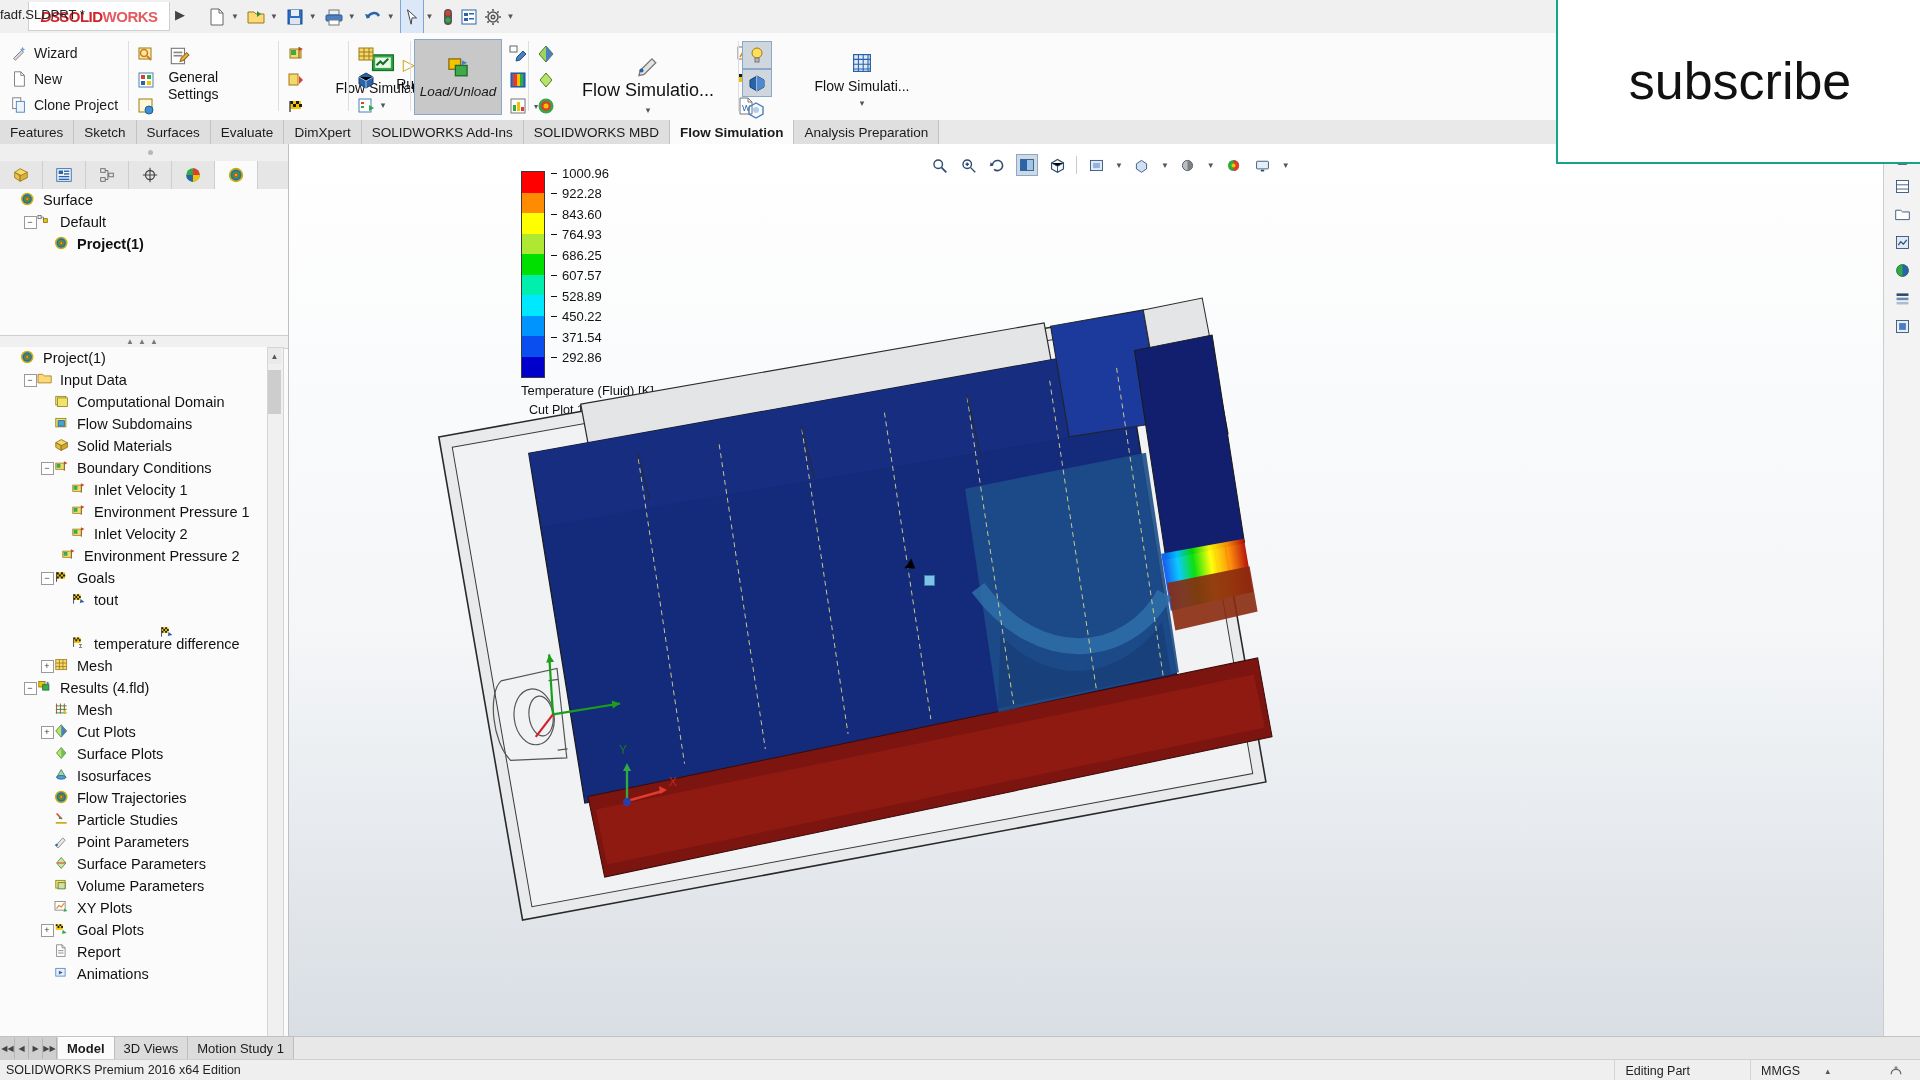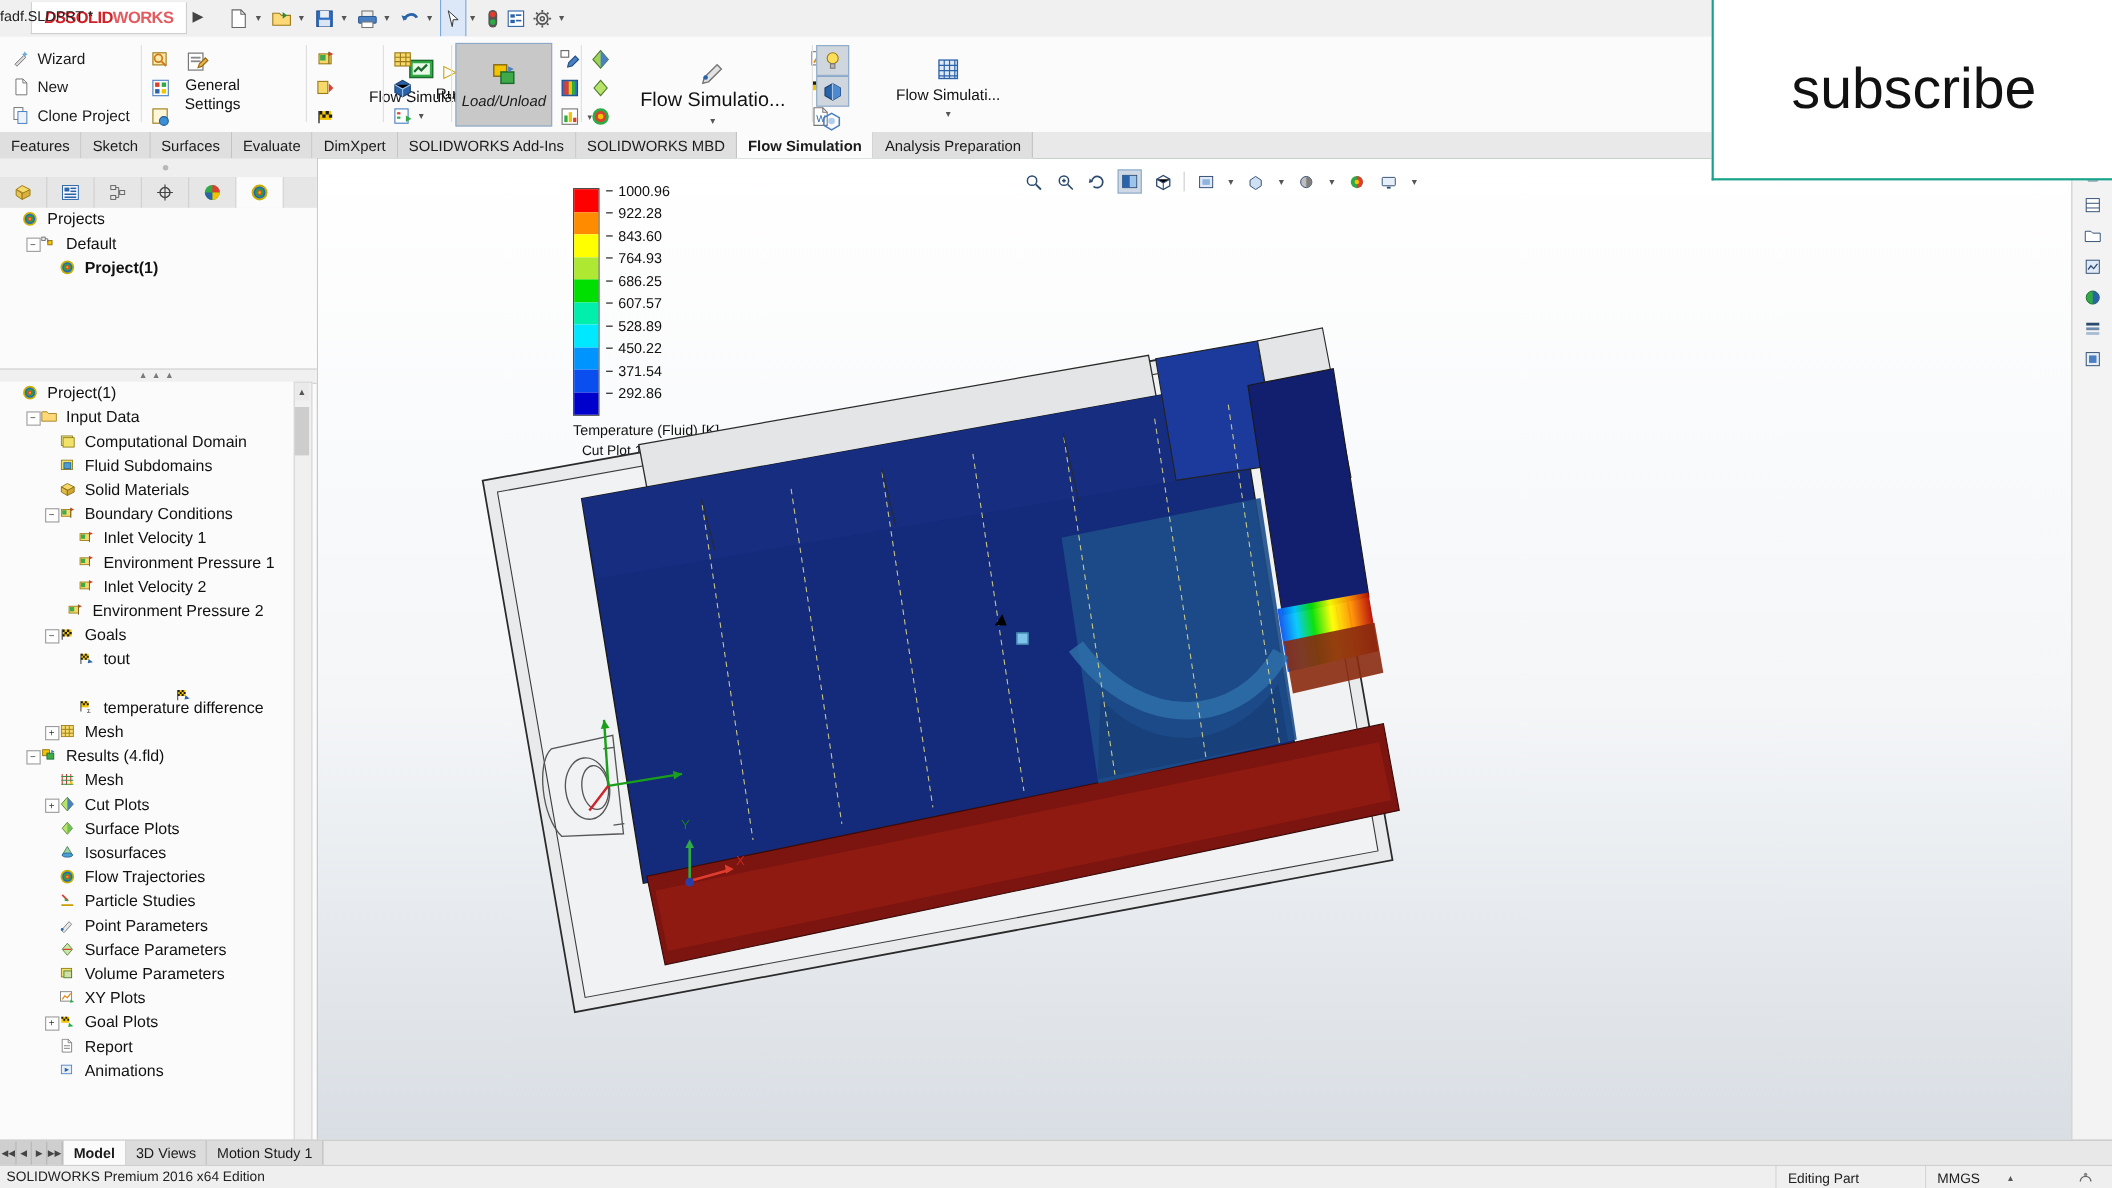--- a/index.html
+++ b/index.html
@@ -577,21 +577,21 @@
     <div class="tree-top" id="tree-top">
         <div class="trow" style="padding-left: 6px;">
           <span class="tw"></span>
           <span class="ticon"><svg width="16" height="14" viewBox="0 0 20 18">
               <circle cx="9" cy="9" r="8" fill="#c8b000"></circle>
               <circle cx="9" cy="9" r="6" fill="#2668c0"></circle>
               <circle cx="9" cy="9" r="4.2" fill="#2a9f4a"></circle>
               <circle cx="9" cy="9" r="2.6" fill="#e04b28"></circle>
               <circle cx="9" cy="9" r="1.1" fill="#f2c400"></circle>
             </svg></span>
-          <span class="tlabel">Projects</span>
+          <span class="tlabel">Surface</span>
         </div>
         <div class="trow" style="padding-left: 23px;">
           <span class="tw">
             <span class="twbox">−</span>
           </span>
           <span class="ticon"><svg width="16" height="14" viewBox="0 0 20 18">
               <rect x="1" y="2" width="4" height="4" fill="#eee" stroke="#666"></rect>
               <rect x="8" y="6" width="5" height="5" fill="#f2c400" stroke="#8a6a10"></rect>
               <path d="M5 4h3v4" fill="none" stroke="#666"></path>
             </svg></span>
@@ -642,21 +642,21 @@
               <rect x="4" y="5" width="13" height="11" fill="#f2e26a" stroke="#8a7a10"></rect>
             </svg></span>
           <span class="tlabel">Computational Domain</span>
         </div>
         <div class="trow" style="padding-left: 40px;">
           <span class="tw"></span>
           <span class="ticon"><svg width="16" height="14" viewBox="0 0 20 18">
               <rect x="2" y="3" width="13" height="11" fill="#f2e26a" stroke="#8a7a10"></rect>
               <rect x="5" y="6" width="8" height="7" fill="#4a9fd4" stroke="#1f5e96"></rect>
             </svg></span>
-          <span class="tlabel">Fluid Subdomains</span>
+          <span class="tlabel">Flow Subdomains</span>
         </div>
         <div class="trow" style="padding-left: 40px;">
           <span class="tw"></span>
           <span class="ticon"><svg width="16" height="14" viewBox="0 0 20 18">
               <path d="M2 6l7-4 8 4-7 4z" fill="#f5d96a" stroke="#8a6a12"></path>
               <path d="M2 6v6l7 4V10z" fill="#e0bb45" stroke="#8a6a12"></path>
               <path d="M9 10l8-4v6l-8 4z" fill="#cfa733" stroke="#8a6a12"></path>
             </svg></span>
           <span class="tlabel">Solid Materials</span>
         </div>

